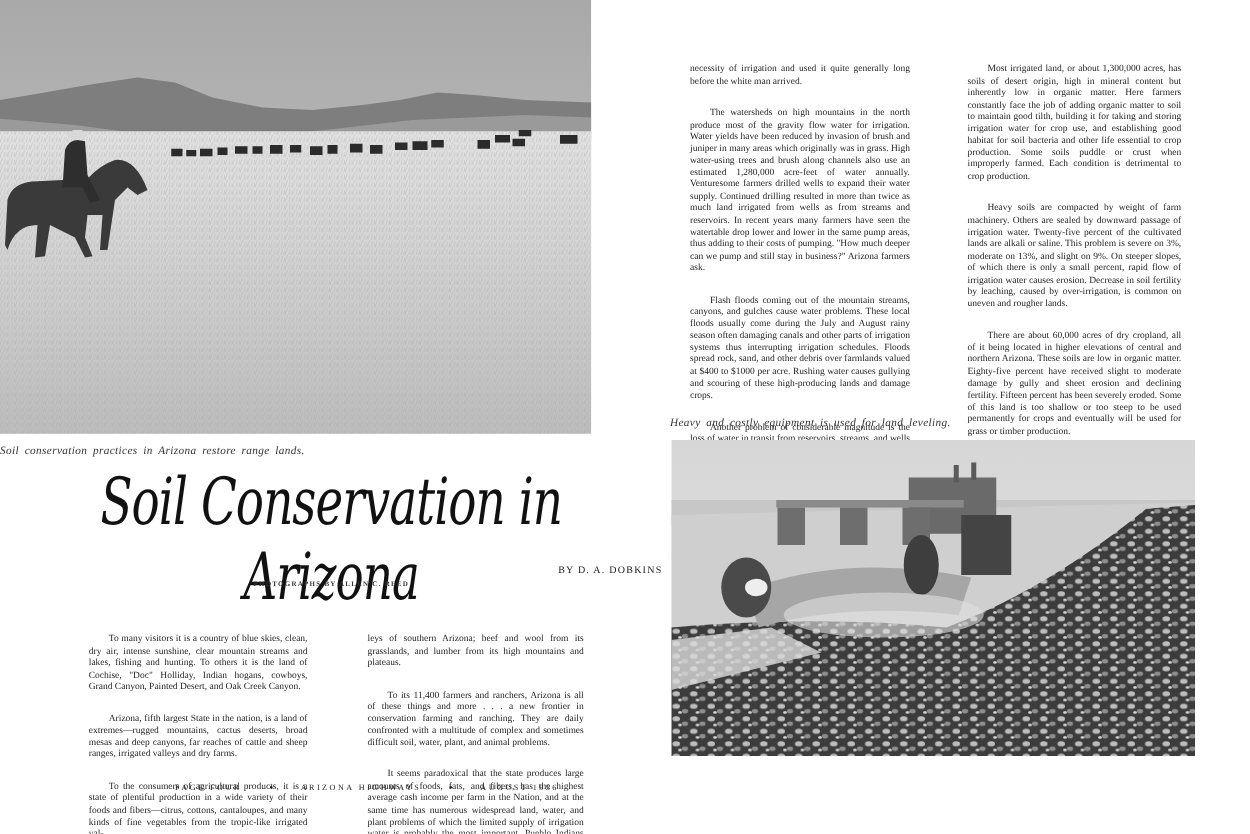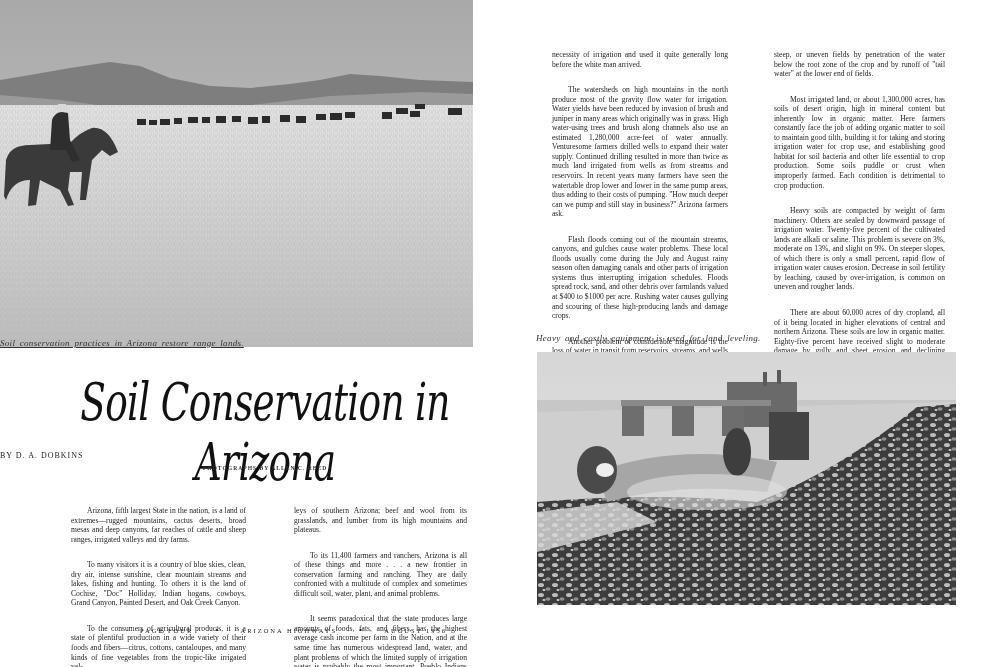--- a/index.html
+++ b/index.html
@@ -22,21 +22,21 @@
   .col p { margin:16px; text-indent:16px; }
   .col p.noindent { text-indent:0; }
   .title {
     position:absolute; left:0; width:530px; top:372px;
     text-align:center; font-size:52px; font-style:italic;
     font-family:"DejaVu Serif", serif; font-weight:normal;
     color:#111; letter-spacing:-1px;
     transform:scaleX(0.72); transform-origin:265px 0;
   }
   .byline {
-    position:absolute; left:0; width:530px; top:451px; text-align:left;
+    position:absolute; left:0; width:530px; top:451px; text-align:right;
     font-size:8px; letter-spacing:1px; color:#222;
   }
   .credit {
     position:absolute; left:0; width:530px; top:465px; text-align:center;
     font-size:5.6px; letter-spacing:1px; color:#333; font-weight:bold;
   }
   .footer {
     position:absolute; top:625px; left:140px; font-size:6.5px;
     letter-spacing:2px; color:#222; display:flex; gap:22px; align-items:center;
   }
@@ -93,47 +93,46 @@
 
     <g fill="#3a3a3a">
       <path d="M6 160 Q10 145 30 145 L70 143 Q80 132 92 128 Q108 126 118 152 L110 156 L102 150 L92 160 L86 200 L80 200 L82 172 L70 172 L68 190 L74 205 L68 206 L60 190 L40 180 L36 205 L28 206 L30 180 Q12 180 6 200 L4 196 Z"></path>
       <path d="M50 150 L52 120 Q55 112 62 112 L68 113 L70 140 L80 160 L72 162 L66 150 Z" fill="#2e2e2e"></path>
       <ellipse cx="62" cy="108" rx="8" ry="3" fill="#d8d8d8"></ellipse>
       <rect x="58" y="104" width="8" height="5" fill="#d8d8d8"></rect>
     </g>
   </svg>
 </div>
 
-<div class="caption" style="left:0;width:530px;top:338px;text-decoration:underline;">Soil conservation practices in Arizona restore range lands.</div>
+<div class="caption" style="left:0;width:530px;top:355px;">Soil conservation practices in Arizona restore range lands.</div>
 
 <div class="title">Soil Conservation in Arizona</div>
 <div class="byline">BY D. A. DOBKINS</div>
 <div class="credit">PHOTOGRAPHS BY ALLEN C. REED</div>
 
 <div class="col" style="left:55px;top:490px;width:207px;">
+  <p>To many visitors it is a country of blue skies, clean, dry air, intense sunshine, clear mountain streams and lakes, fishing and hunting. To others it is the land of Cochise, "Doc" Holliday, Indian hogans, cowboys, Grand Canyon, Painted Desert, and Oak Creek Canyon.</p>
   <p>Arizona, fifth largest State in the nation, is a land of extremes—rugged mountains, cactus deserts, broad mesas and deep canyons, far reaches of cattle and sheep ranges, irrigated valleys and dry farms.</p>
-  <p>To many visitors it is a country of blue skies, clean, dry air, intense sunshine, clear mountain streams and lakes, fishing and hunting. To others it is the land of Cochise, "Doc" Holliday, Indian hogans, cowboys, Grand Canyon, Painted Desert, and Oak Creek Canyon.</p>
   <p>To the consumers of agricultural products, it is a state of plentiful production in a wide variety of their foods and fibers—citrus, cottons, cantaloupes, and many kinds of fine vegetables from the tropic-like irrigated val-</p>
 </div>
 
 <div class="col" style="left:278px;top:490px;width:205px;">
   <p class="noindent">leys of southern Arizona; beef and wool from its grasslands, and lumber from its high mountains and plateaus.</p>
   <p>To its 11,400 farmers and ranchers, Arizona is all of these things and more . . . a new frontier in conservation farming and ranching. They are daily confronted with a multitude of complex and sometimes difficult soil, water, plant, and animal problems.</p>
   <p>It seems paradoxical that the state produces large amounts of foods, fats, and fibers, has the highest average cash income per farm in the Nation, and at the same time has numerous widespread land, water, and plant problems of which the limited supply of irrigation water is probably the most important. Pueblo Indians recognized the</p>
 </div>
 
 <div class="col" style="left:536px;top:34px;width:208px;">
   <p class="noindent">necessity of irrigation and used it quite generally long before the white man arrived.</p>
   <p>The watersheds on high mountains in the north produce most of the gravity flow water for irrigation. Water yields have been reduced by invasion of brush and juniper in many areas which originally was in grass. High water-using trees and brush along channels also use an estimated 1,280,000 acre-feet of water annually. Venturesome farmers drilled wells to expand their water supply. Continued drilling resulted in more than twice as much land irrigated from wells as from streams and reservoirs. In recent years many farmers have seen the watertable drop lower and lower in the same pump areas, thus adding to their costs of pumping. "How much deeper can we pump and still stay in business?" Arizona farmers ask.</p>
   <p>Flash floods coming out of the mountain streams, canyons, and gulches cause water problems. These local floods usually come during the July and August rainy season often damaging canals and other parts of irrigation systems thus interrupting irrigation schedules. Floods spread rock, sand, and other debris over farmlands valued at $400 to $1000 per acre. Rushing water causes gullying and scouring of these high-producing lands and damage crops.</p>
   <p>Another problem of considerable magnitude is the loss of water in transit from reservoirs, streams, and wells and the excessive depths to which irrigation water sometimes penetrates into the soil. Irrigation canals and ditches crossing sandy or gravelly soils may lose as much as 40 percent of the flow by seepage. In addition, some farmers lose up to one-third of their irrigation water on rough,</p>
 </div>
 
 <div class="col" style="left:758px;top:34px;width:203px;">
-  <p class="noindent">steep, or uneven fields by penetration of the water below the root zone of the crop and by runoff of "tail water" at the lower end of fields.</p>
   <p>Most irrigated land, or about 1,300,000 acres, has soils of desert origin, high in mineral content but inherently low in organic matter. Here farmers constantly face the job of adding organic matter to soil to maintain good tilth, building it for taking and storing irrigation water for crop use, and establishing good habitat for soil bacteria and other life essential to crop production. Some soils puddle or crust when improperly farmed. Each condition is detrimental to crop production.</p>
   <p>Heavy soils are compacted by weight of farm machinery. Others are sealed by downward passage of irrigation water. Twenty-five percent of the cultivated lands are alkali or saline. This problem is severe on 3%, moderate on 13%, and slight on 9%. On steeper slopes, of which there is only a small percent, rapid flow of irrigation water causes erosion. Decrease in soil fertility by leaching, caused by over-irrigation, is common on uneven and rougher lands.</p>
   <p>There are about 60,000 acres of dry cropland, all of it being located in higher elevations of central and northern Arizona. These soils are low in organic matter. Eighty-five percent have received slight to moderate damage by gully and sheet erosion and declining fertility. Fifteen percent has been severely eroded. Some of this land is too shallow or too steep to be used permanently for crops and eventually will be used for grass or timber production.</p>
   <p>On range lands within the last 80 to 80 years, compo-</p>
 </div>
 
 <div class="caption" style="left:536px;width:420px;top:333px;">Heavy and costly equipment is used for land leveling.</div>
 
 <div class="photo" style="left:537px;top:352px;width:419px;height:253px;">
   <svg viewBox="0 0 419 253" preserveAspectRatio="none">

